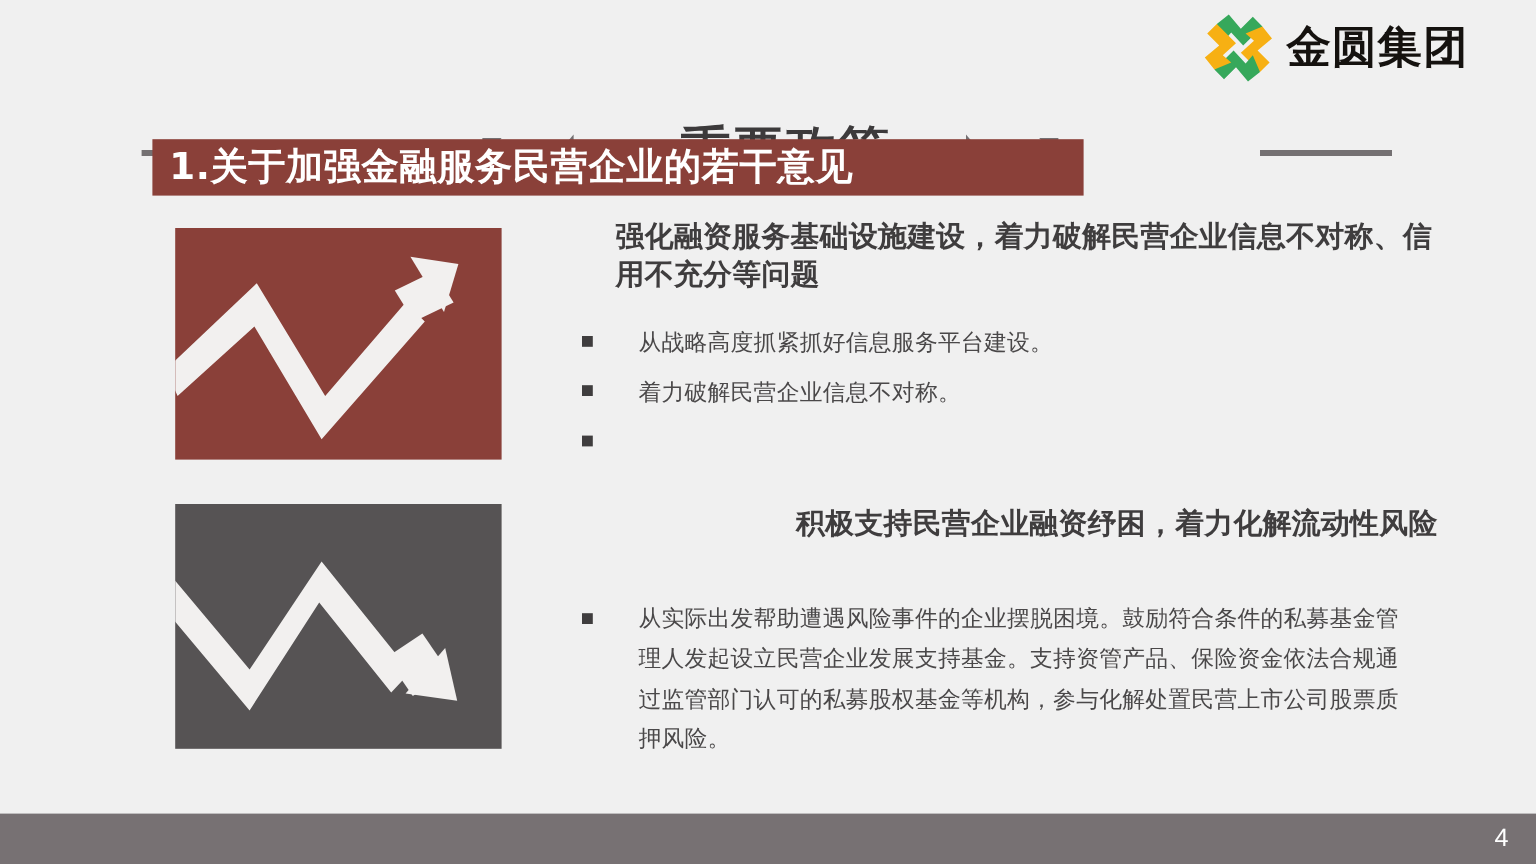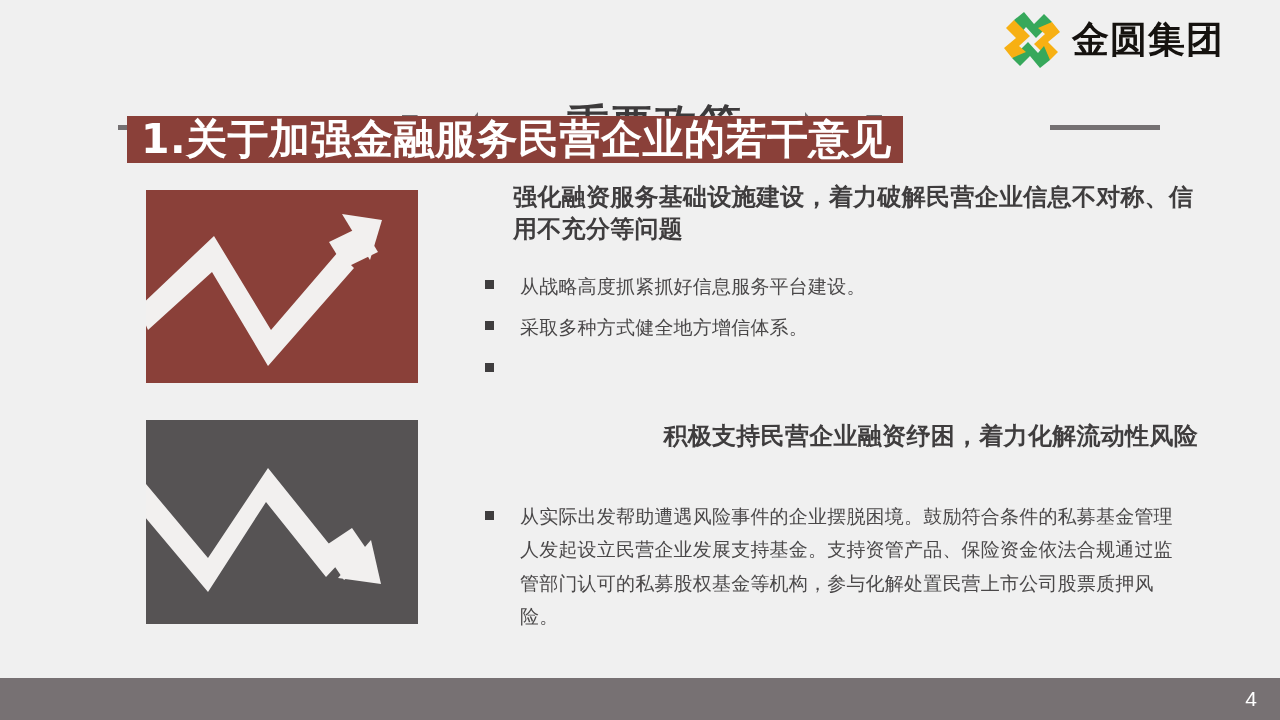--- a/index.html
+++ b/index.html
@@ -112,21 +112,21 @@
     left: 127px;
     top: 116px;
     width: 776px;
     height: 47px;
     background: #8a4039;
     display: flex;
     align-items: center;
   }
   .banner-text {
     color: #ffffff;
-    font-size: 41px;
+    font-size: 31px;
     font-weight: bold;
     letter-spacing: 0.5px;
     margin-left: 14px;
     line-height: 1;
     white-space: nowrap;
     font-family: "DejaVu Sans", "Liberation Sans", sans-serif;
   }
 
   .thumb {
     position: absolute;
@@ -147,20 +147,21 @@
   .bullets {
     position: absolute;
     list-style: none;
     margin: 0;
     padding: 0;
   }
   .bullet-item {
     display: flex;
     align-items: flex-start;
     margin-bottom: 11px;
+    gap: 12px;
   }
   .bullet-marker {
     flex: 0 0 auto;
     width: 9px;
     height: 9px;
     background: #3f3d3e;
     margin-top: 9px;
     margin-right: 26px;
   }
   .bullet-text {
@@ -249,21 +250,21 @@
 
   <div class="block-heading" id="heading-1">强化融资服务基础设施建设，着力破解民营企业信息不对称、信用不充分等问题</div>
 
   <ul class="bullets" id="bullets-1">
     <li class="bullet-item">
       <span class="bullet-marker"></span>
       <span class="bullet-text">从战略高度抓紧抓好信息服务平台建设。</span>
     </li>
     <li class="bullet-item">
       <span class="bullet-marker"></span>
-      <span class="bullet-text">采取多种方式健全地方增信体系。</span>
+      <span class="bullet-text">着力破解民营企业信息不对称。</span>
     </li>
     <li class="bullet-item">
       <span class="bullet-marker"></span>
     </li>
   </ul>
 
   <div class="thumb" id="thumb-down">
     <svg viewBox="0 0 272 204" xmlns="http://www.w3.org/2000/svg" preserveAspectRatio="none">
       <path d="M-10 52 L62 138 L122 48 L196 140 L180 157 L120 82 L62 172 L-22 72 Z" fill="#f2f0ef"></path>
       <path d="M225 120 L235 164 L192 158 Z" fill="#f2f0ef"></path>

